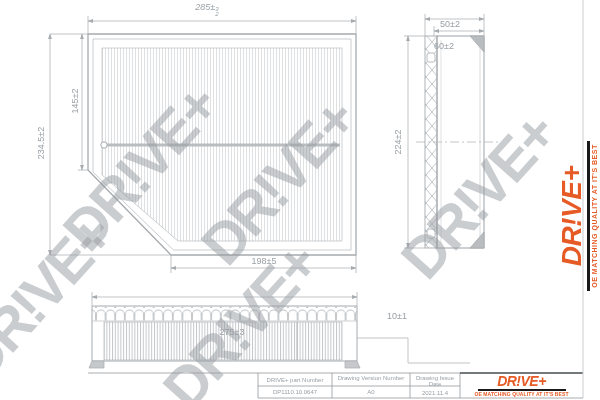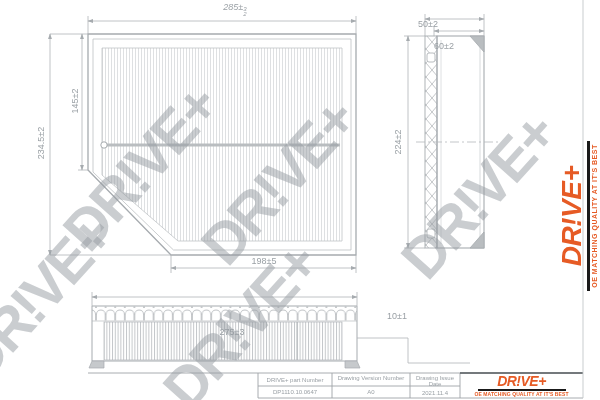--- a/index.html
+++ b/index.html
@@ -125,32 +125,32 @@
       <path d="M583,0 V398" stroke="#c3c7ca"></path>
     </g>
   </svg>
 
   <div class="wm" style="left:140px;top:168px;">DR!VE+</div>
   <div class="wm" style="left:278px;top:182px;">DR!VE+</div>
   <div class="wm" style="left:35px;top:298px;">DR!VE+</div>
   <div class="wm" style="left:240px;top:326px;">DR!VE+</div>
   <div class="wm" style="left:478px;top:196px;">DR!VE+</div>
 
-  <div class="dim" style="left:235px;top:10px;font-style:italic;">
+  <div class="dim" style="left:207px;top:10px;font-style:italic;">
     <span>285±</span><span class="tolstack">
         <span>3</span>
         <span>2</span>
       </span>
   </div>
   <div class="dim rot" style="left:41px;top:143px;">234.5±2</div>
   <div class="dim rot" style="left:75px;top:101px;">145±2</div>
   <div class="dim" style="left:264px;top:261px;">198±5</div>
   <div class="dim" style="left:232px;top:288px;margin-top:44px;">275±3</div>
   <div class="dim" style="left:444px;top:10px;margin-top:36px;">60±2</div>
-  <div class="dim" style="left:428px;top:24px;">50±2</div>
+  <div class="dim" style="left:450px;top:24px;">50±2</div>
   <div class="dim rot" style="left:398px;top:142px;">224±2</div>
   <div class="dim" style="left:397px;top:316px;">10±1</div>
 
   <div class="tb hdr" style="left:258px;top:377px;width:74px;">DRIVE+ part Number</div>
   <div class="tb hdr" style="left:334px;top:374.5px;width:74px;">Drawing Version Number</div>
   <div class="tb hdr" style="left:412px;top:374.5px;width:46px;">Drawing Issue Date</div>
   <div class="tb val" style="left:258px;top:389px;width:74px;">DP1110.10.0647</div>
   <div class="tb val" style="left:334px;top:389px;width:74px;">A0</div>
   <div class="tb val" style="left:412px;top:390px;width:46px;">2021.11.4</div>
 

